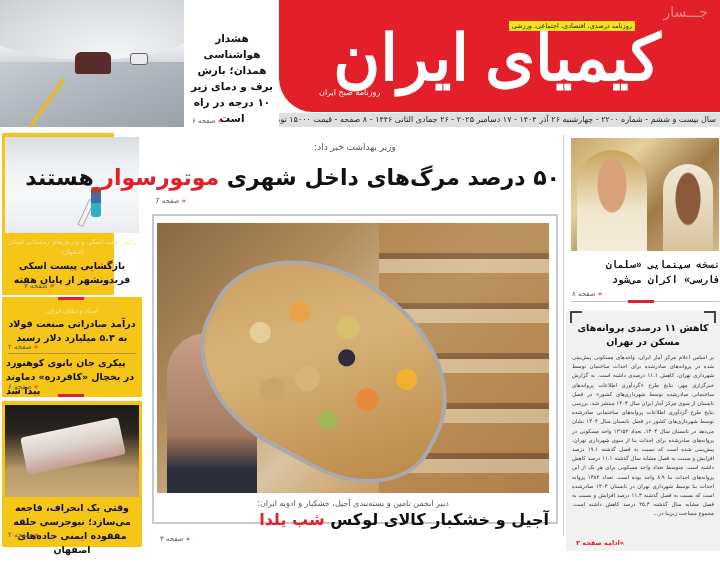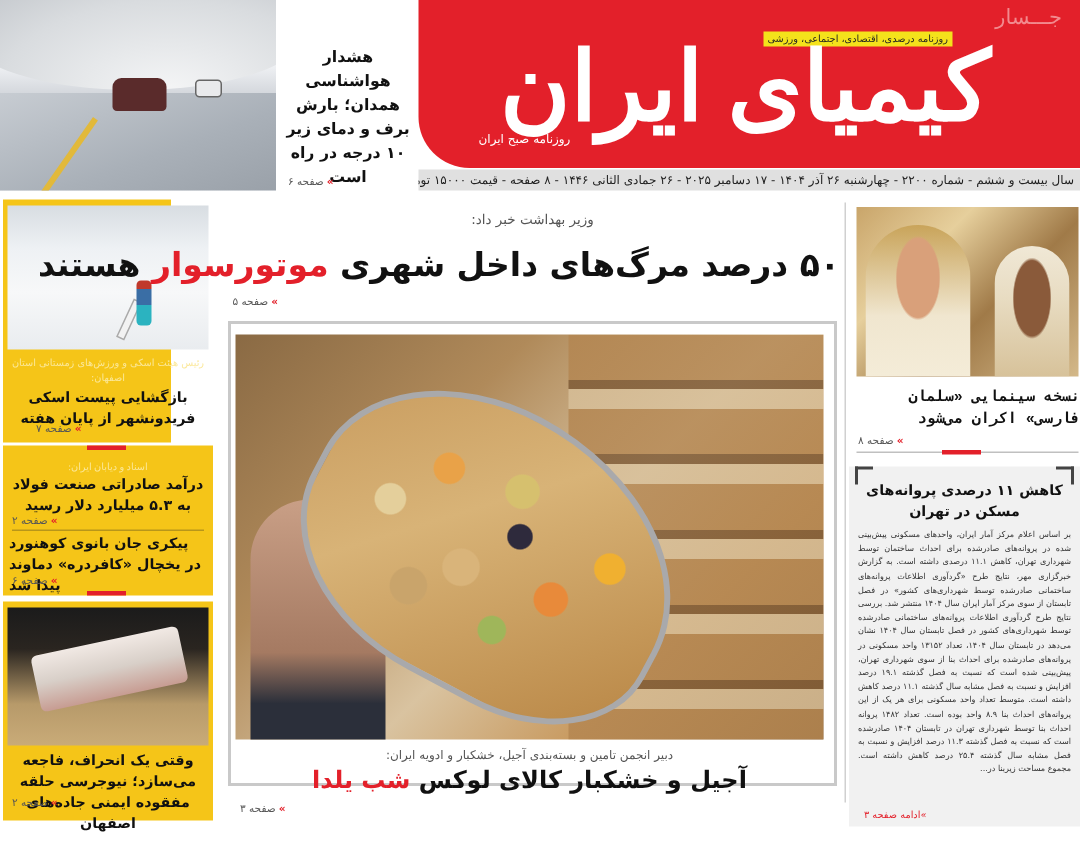--- a/index.html
+++ b/index.html
@@ -193,21 +193,21 @@
       linear-gradient(135deg, #c79a5d 0%, #d8b377 40%, #b78443 100%);
     border-radius: 50% 60% 40% 50%;
     transform: rotate(28deg);
     border: 4px solid #a9a9ab;
   }
   .nuts-kicker {
     position: absolute; left: 157px; top: 499px; width: 392px; text-align: center;
     font-size: 8px; color: #555;
   }
   .nuts-headline {
-    position: absolute; left: 157px; top: 509px; width: 392px; text-align: center;
+    position: absolute; left: 157px; top: 509px; width: 392px; 
     font-size: 16px; font-weight: bold; color: #111; white-space: nowrap; line-height: 22px;
   }
   .nuts-headline .hl-red { color: #e3202a; }
   .nuts-pageref { position: absolute; left: 160px; top: 535px; }
 
   
   .col-sep {
     position: absolute; left: 563px; top: 135px; width: 1px; height: 400px; background: #d0d0d0;
   }
   .film-photo {
@@ -246,21 +246,21 @@
   .corner-tr { right: 4px; border-right: 2px solid #444; }
   .housing-headline {
     position: absolute; left: 6px; top: 10px; width: 142px; text-align: center;
     font-size: 9.5px; font-weight: bold; line-height: 14px; color: #111;
   }
   .housing-body {
     position: absolute; left: 6px; top: 42px; width: 142px; text-align: justify;
     font-size: 5.4px; line-height: 9.2px; color: #333; direction: rtl;
   }
   .housing-cont {
-    position: absolute; left: 10px; top: 228px; font-size: 6.5px; color: #e3202a; white-space: nowrap;
+    position: absolute; left: 10px; top: 228px; font-size: 6.5px; color: #e3202a; white-space: nowrap; font-weight: bold;
   }
 </style>
 </head>
 <body>
 
 <div class="masthead">
   <div class="masthead-brand-small">جـــسار</div>
   <div class="masthead-tagline">روزنامه درصدی، اقتصادی، اجتماعی، ورزشی</div>
   <div class="masthead-title">کیمیای ایران</div>
   <div class="masthead-subtitle">روزنامه صبح ایران</div>
@@ -316,21 +316,21 @@
       <span class="chev">»</span><span>صفحه ۲</span>
     </div>
   </div>
 </div>
 
 <div class="lead-kicker">وزیر بهداشت خبر داد:</div>
 <div class="lead-headline">
   <span>۵۰ درصد مرگ‌های داخل شهری </span><span class="hl-red">موتورسوار</span><span> هستند</span>
 </div>
 <div class="page-ref lead-pageref">
-  <span class="chev">»</span><span>صفحه ۵</span>
+  <span class="chev">»</span><span>صفحه 7</span>
 </div>
 
 <div class="nuts-frame"></div>
 <div class="nuts-photo">
   <div class="shelf"></div>
   <div class="hand"></div>
   <div class="scoop"></div>
 </div>
 <div class="nuts-kicker">دبیر انجمن تامین و بسته‌بندی آجیل، خشکبار و ادویه ایران:</div>
 <div class="nuts-headline">

